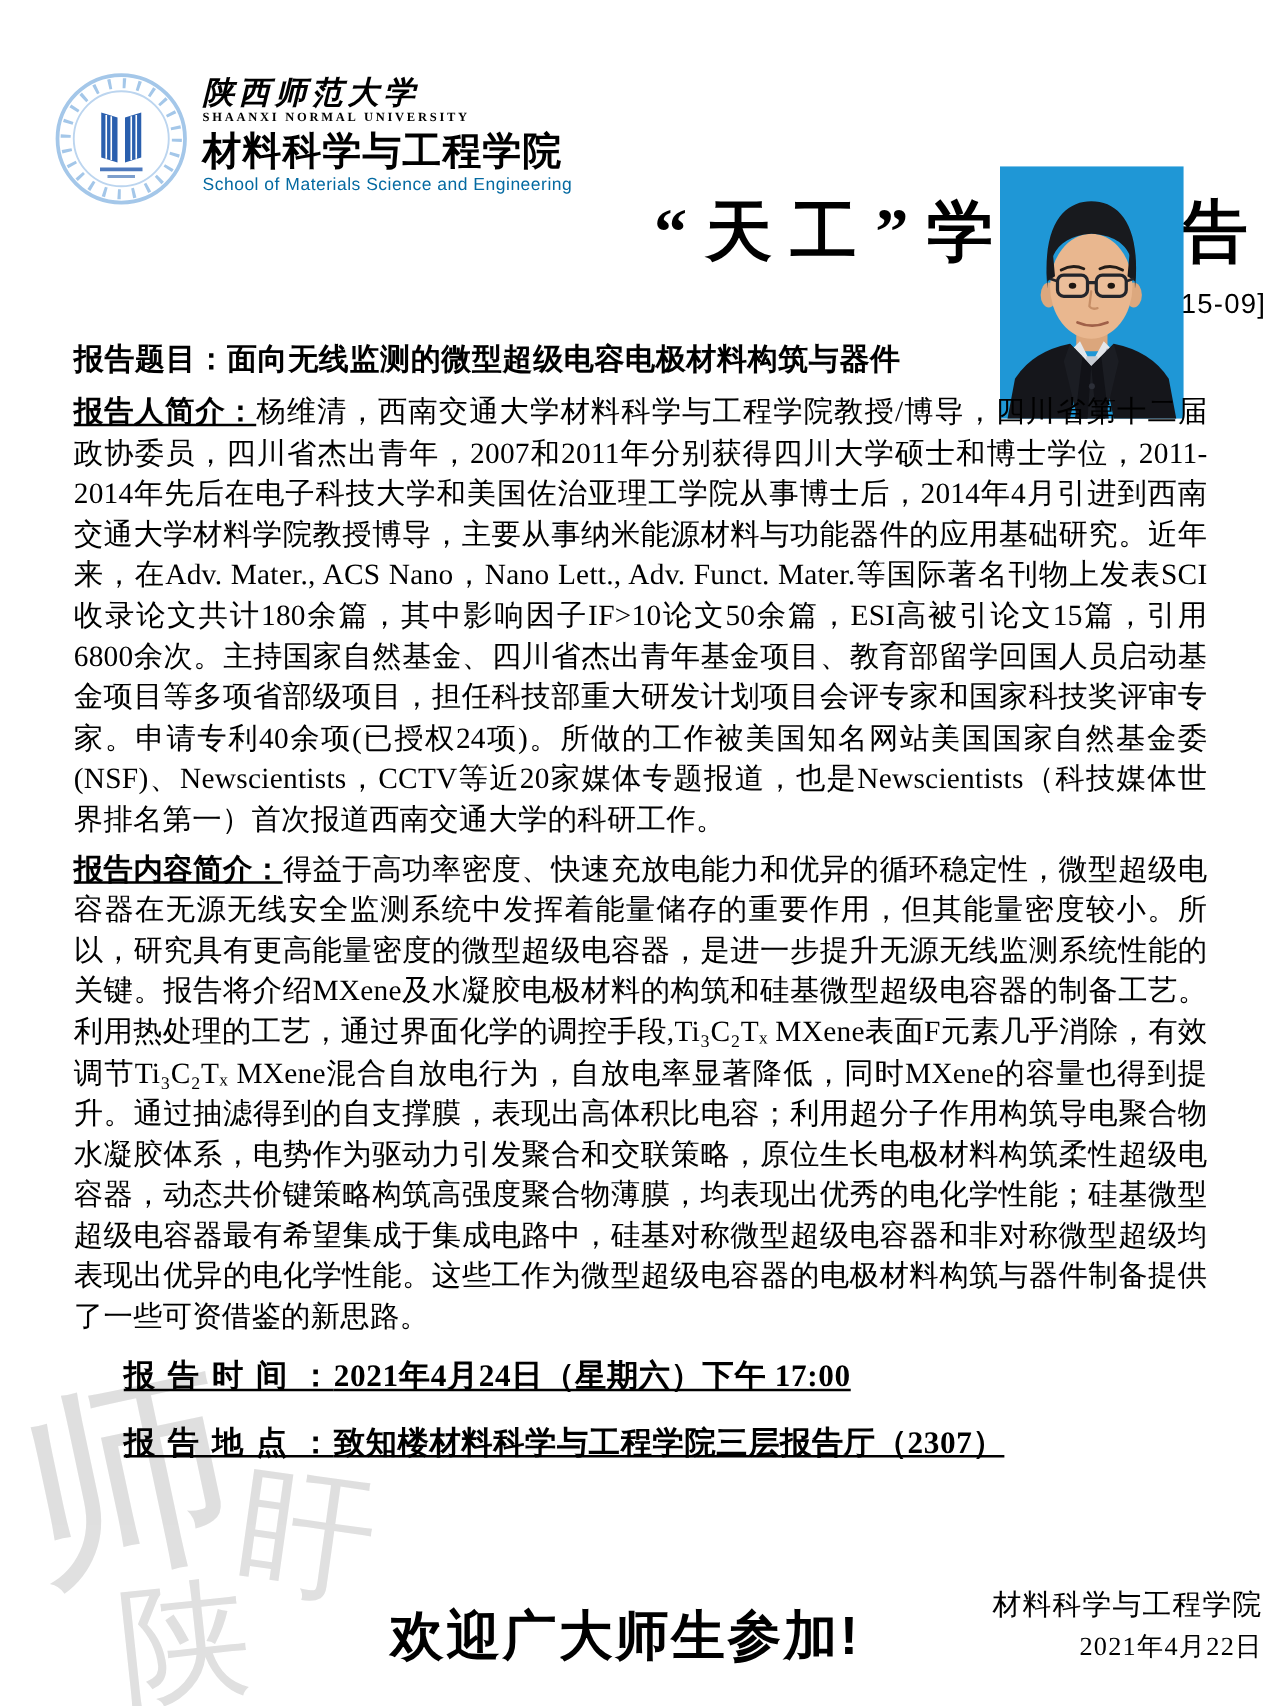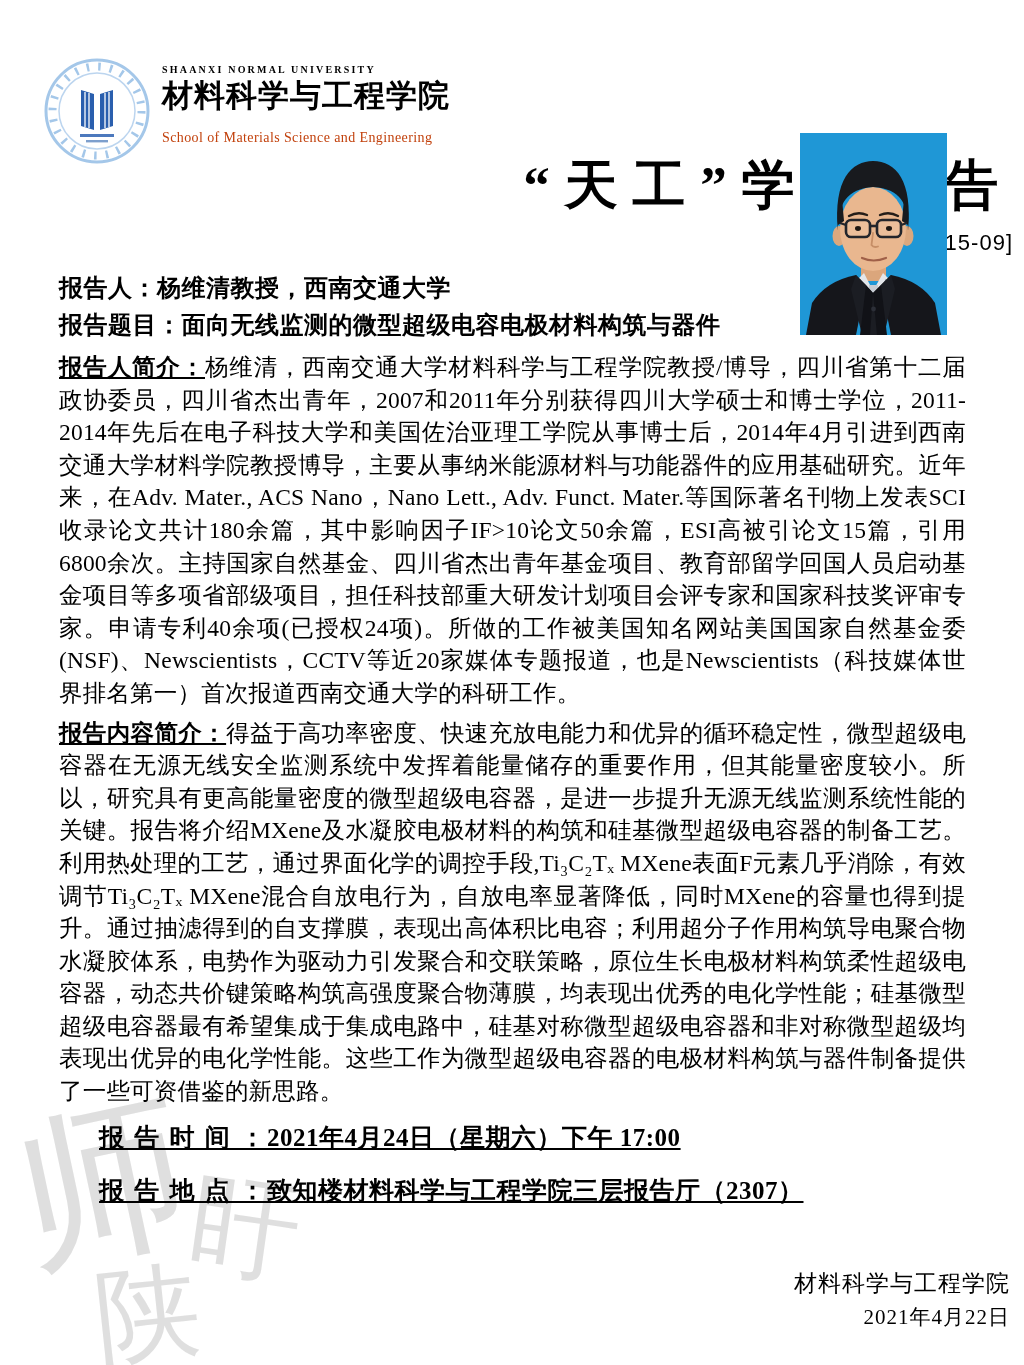--- a/index.html
+++ b/index.html
@@ -10,22 +10,22 @@
     overflow:hidden;
   }
   
   .header { position:absolute; left:44px; top:58px; display:flex; gap:12px; }
   .logo-wrap { width:106px; height:106px; flex:0 0 auto; }
   .header-text { padding-top:4px; line-height:1; }
   .uni-cn { font-size:25px; font-weight:700; letter-spacing:4px; font-style:italic; }
   .uni-en { font-size:10px; font-weight:700; letter-spacing:2.2px; margin-top:3px; }
   .school-cn { font-family:"Liberation Sans","DejaVu Sans",sans-serif; font-weight:700;
                font-size:31px; letter-spacing:1px; margin-top:5px; }
-  .school-en { font-family:Liberation Serif, serif; font-size:14px;
-               color:#c2410c; letter-spacing:0.4px; margin-top:20px; }
+  .school-en { font-family:Liberation Sans, sans-serif; font-size:14px;
+               color:#0369a1; letter-spacing:0.4px; margin-top:4px; }
   
   .title-block { position:absolute; left:9px; top:150px; width:1004px; text-align:right; }
   .main-title { margin:0; font-size:53px; font-weight:700; letter-spacing:0.28em; white-space:nowrap; }
   .issue { font-family:"Liberation Sans","DejaVu Sans",sans-serif; font-size:22px; margin-top:8px;
            letter-spacing:1px; }
   
   .photo { position:absolute; left:800px; top:133px; width:147px; height:202px; }
   .photo svg { display:block; width:100%; height:100%; }
   
   .content { position:absolute; left:59px; top:270px; width:907px; }
@@ -77,20 +77,21 @@
           <line x1="41" y1="34" x2="41" y2="69"></line>
           <line x1="45" y1="35" x2="45" y2="70"></line>
           <line x1="65" y1="34" x2="65" y2="69"></line>
           <line x1="61" y1="35" x2="61" y2="70"></line>
         </g>
         <rect x="36" y="76" width="34" height="3" fill="#4d79bd"></rect>
         <rect x="42" y="82" width="22" height="2.4" fill="#7d9fcd"></rect>
       </svg>
     </div>
     <div class="header-text">
+      <div class="uni-cn">陕西师范大学</div>
       <div class="uni-en">SHAANXI NORMAL UNIVERSITY</div>
       <div class="school-cn">材料科学与工程学院</div>
       <div class="school-en">School of Materials Science and Engineering</div>
     </div>
   </div>
 
   <div class="title-block">
     <h1 class="main-title">“天工”学术报告</h1>
     <div class="issue">[2015-09]</div>
   </div>
@@ -138,30 +139,30 @@
       <path d="M6 202 L12 170 Q26 148 56 142 L66 152 L56 202 Z" fill="#15161b"></path>
       <path d="M141 202 L135 170 Q121 148 91 142 L81 152 L91 202 Z" fill="#15161b"></path>
       <path d="M56 142 L73 160 L91 142 L95 156 L84 202 L62 202 L51 156 Z" fill="#1b1d23"></path>
       <path d="M66 152 L73 160 L70 202 L60 202 Z" fill="#111217"></path>
       <path d="M81 152 L73 160 L77 202 L87 202 Z" fill="#111217"></path>
       <circle cx="73.5" cy="176" r="2.4" fill="#2c2f38"></circle>
     </svg>
   </div>
 
   <div class="content">
-    <p class="info-line"><span>报告人：</span><span>杨维清教授，西南交通大学</span></p>
     <p class="info-line"><span>报告题目：</span><span>面向无线监测的微型超级电容电极材料构筑与器件</span></p>
 
     <p class="para"><b>报告人简介：</b><span>杨维清，西南交通大学材料科学与工程学院教授/博导，四川省第十二届政协委员，四川省杰出青年，2007和2011年分别获得四川大学硕士和博士学位，2011-2014年先后在电子科技大学和美国佐治亚理工学院从事博士后，2014年4月引进到西南交通大学材料学院教授博导，主要从事纳米能源材料与功能器件的应用基础研究。近年来，在Adv. Mater., ACS Nano，Nano Lett., Adv. Funct. Mater.等国际著名刊物上发表SCI收录论文共计180余篇，其中影响因子IF&gt;10论文50余篇，ESI高被引论文15篇，引用6800余次。主持国家自然基金、四川省杰出青年基金项目、教育部留学回国人员启动基金项目等多项省部级项目，担任科技部重大研发计划项目会评专家和国家科技奖评审专家。申请专利40余项(已授权24项)。所做的工作被美国知名网站美国国家自然基金委(NSF)、Newscientists，CCTV等近20家媒体专题报道，也是Newscientists（科技媒体世界排名第一）首次报道西南交通大学的科研工作。</span></p>
 
     <p class="para"><b>报告内容简介：</b><span>得益于高功率密度、快速充放电能力和优异的循环稳定性，微型超级电容器在无源无线安全监测系统中发挥着能量储存的重要作用，但其能量密度较小。所以，研究具有更高能量密度的微型超级电容器，是进一步提升无源无线监测系统性能的关键。报告将介绍MXene及水凝胶电极材料的构筑和硅基微型超级电容器的制备工艺。利用热处理的工艺，通过界面化学的调控手段,Ti₃C₂Tₓ MXene表面F元素几乎消除，有效调节Ti₃C₂Tₓ MXene混合自放电行为，自放电率显著降低，同时MXene的容量也得到提升。通过抽滤得到的自支撑膜，表现出高体积比电容；利用超分子作用构筑导电聚合物水凝胶体系，电势作为驱动力引发聚合和交联策略，原位生长电极材料构筑柔性超级电容器，动态共价键策略构筑高强度聚合物薄膜，均表现出优秀的电化学性能；硅基微型超级电容器最有希望集成于集成电路中，硅基对称微型超级电容器和非对称微型超级均表现出优异的电化学性能。这些工作为微型超级电容器的电极材料构筑与器件制备提供了一些可资借鉴的新思路。</span></p>
 
     <p class="sched"><span class="sched-label">报 告 时 间 ：</span><span>2021年4月24日（星期六）下午 17:00</span></p>
     <p class="sched"><span class="sched-label">报 告 地 点 ：</span><span>致知楼材料科学与工程学院三层报告厅（2307）</span></p>
   </div>
 
+  <div class="welcome">欢迎广大师生参加!</div>
 
   <div class="footer">
     <div class="footer-org">材料科学与工程学院</div>
     <div class="footer-date">2021年4月22日</div>
   </div>
 
 </div>
 
 </body></html>

